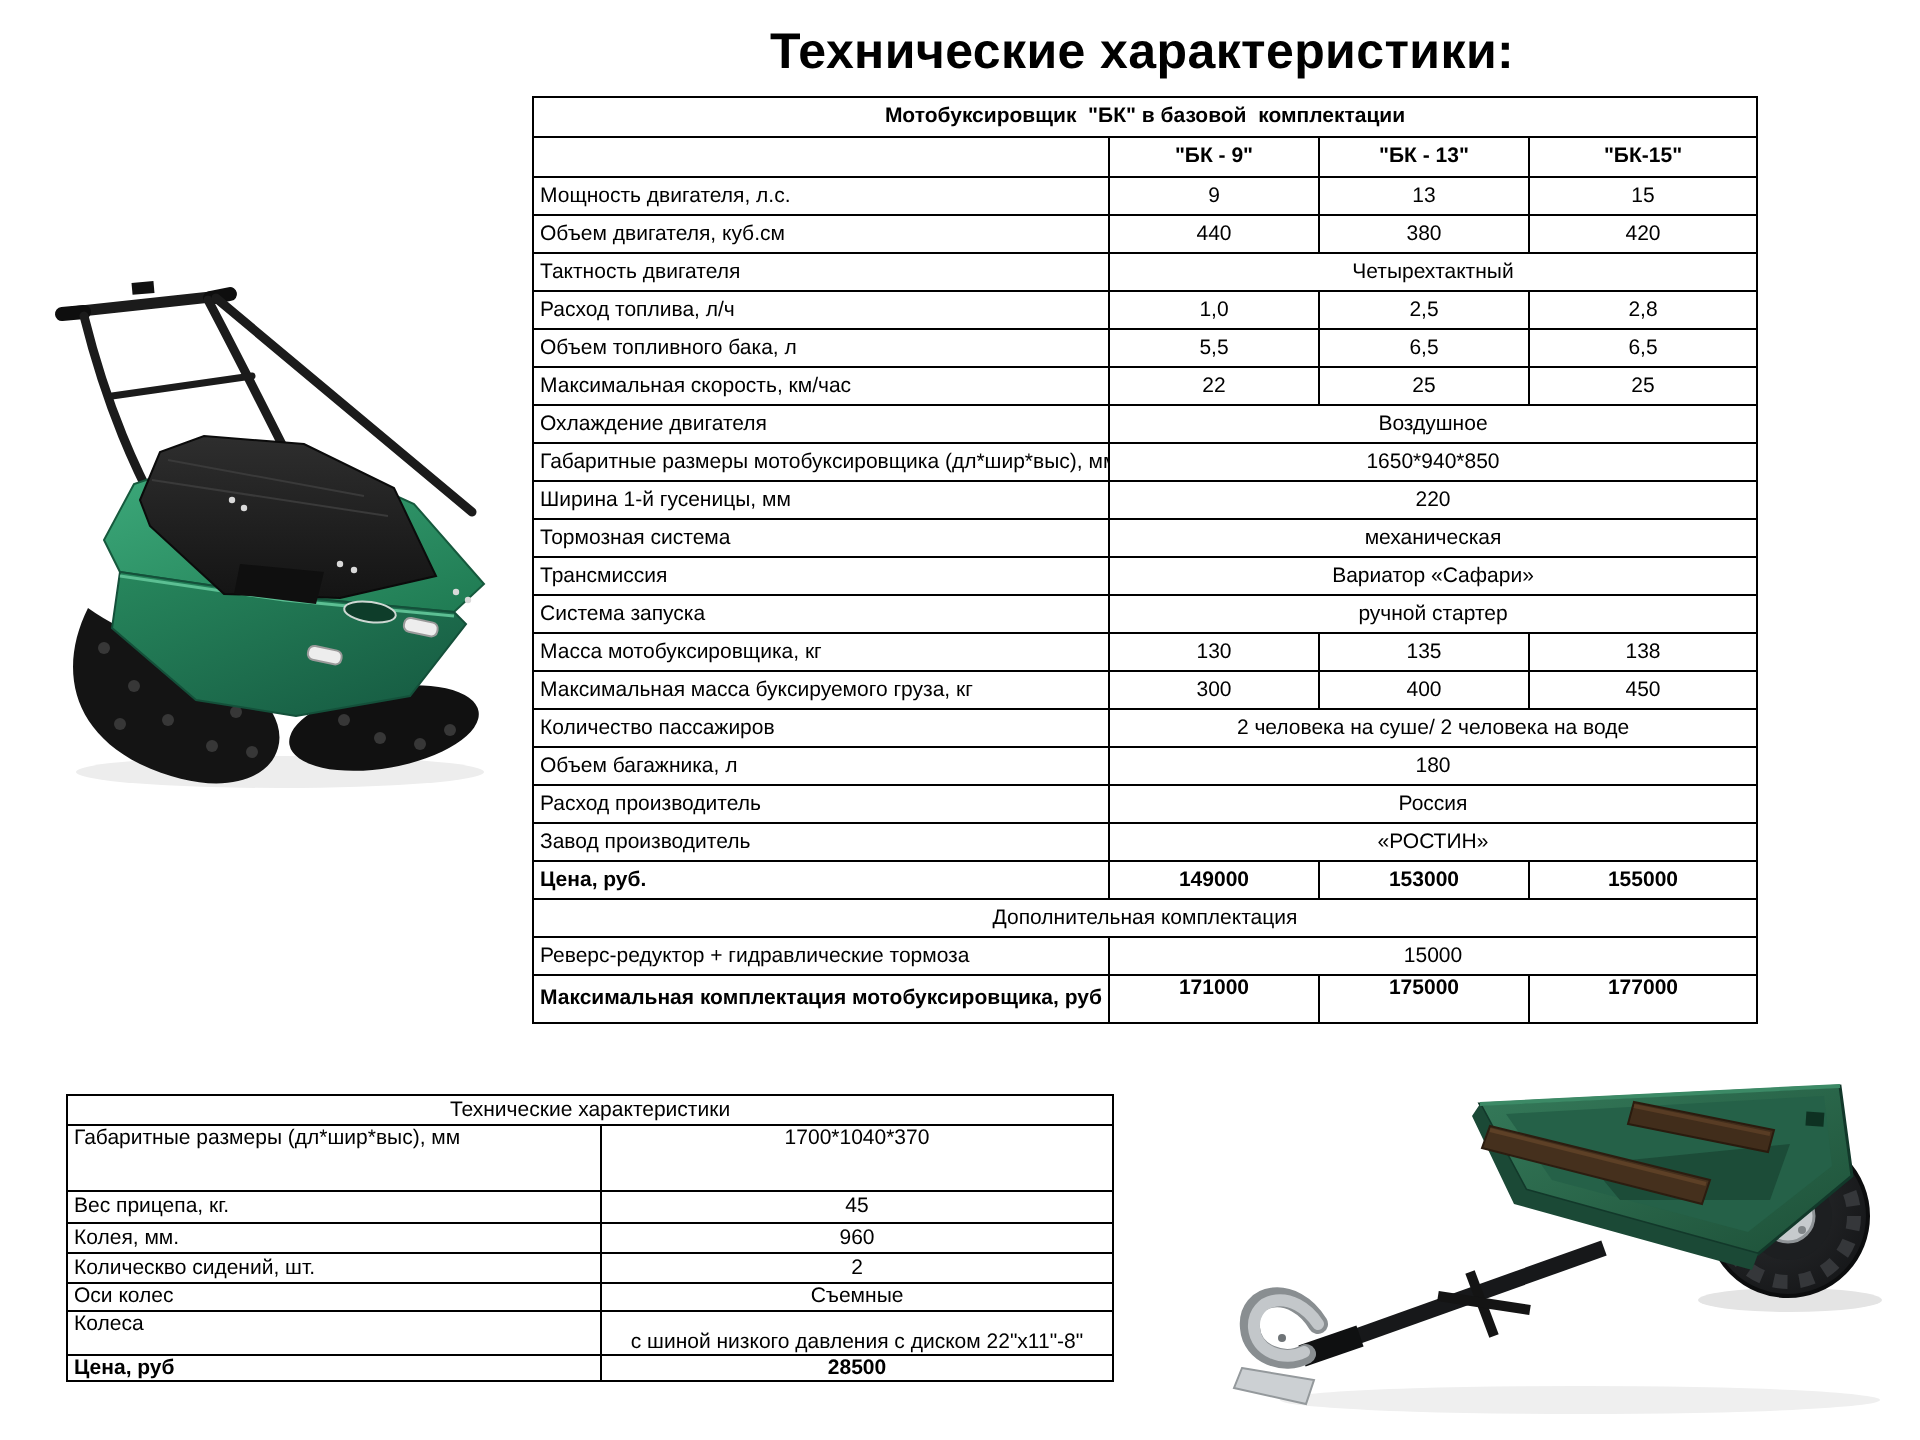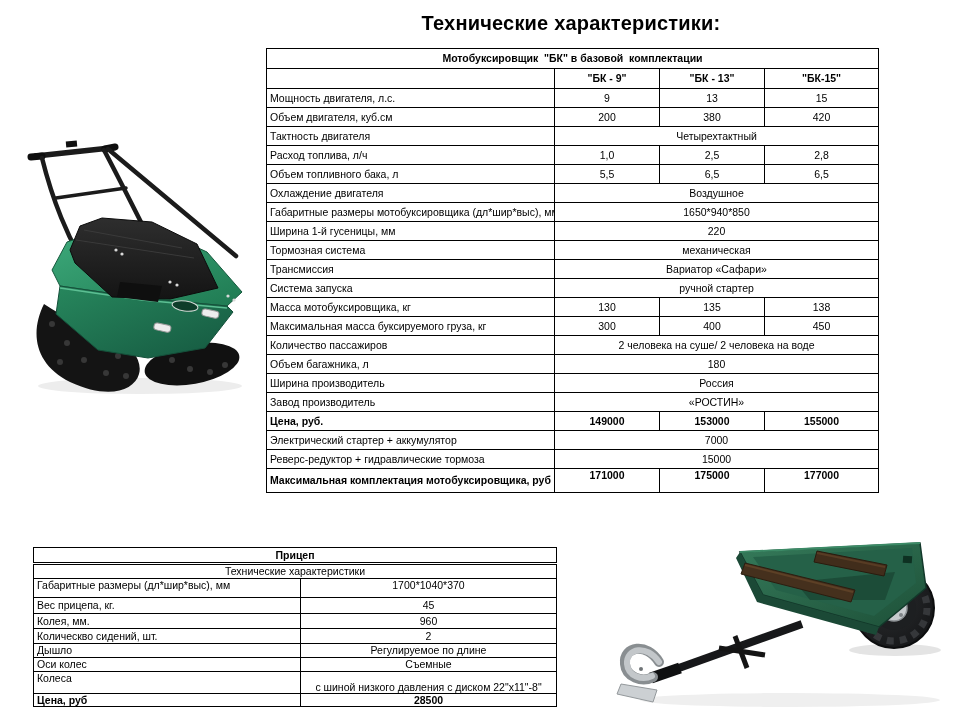--- a/index.html
+++ b/index.html
@@ -3,39 +3,39 @@
 <meta charset="utf-8">
 <style>
   html,body{margin:0;padding:0;}
   body{
     width:960px;height:720px;position:relative;overflow:hidden;
     background:#ffffff;color:#000;
     font-family:"Liberation Sans","DejaVu Sans",sans-serif;
   }
   .page-title{
     position:absolute;left:265px;top:12px;width:612px;
-    text-align:center;font-size:20px;font-weight:bold;letter-spacing:.2px;
+    text-align:center;font-size:25px;font-weight:bold;letter-spacing:.2px;
   }
   table{border-collapse:collapse;table-layout:fixed;background:#fff;}
   td{
     border:1px solid #000;font-size:10.5px;line-height:1.15;
     padding:0 3px;white-space:nowrap;overflow:hidden;vertical-align:middle;
   }
   .lbl{text-align:left;margin-top:48px;}
   .val{text-align:center;}
   .bold{font-weight:bold;}
   .pre{white-space:pre;}
   .main-table{position:absolute;left:266px;top:48px;width:612px;}
   .main-table tr{height:19px;}
   .main-table tr.rt{height:20px;}
   .main-table tr.tall{height:24px;}
   .main-table tr.tall td.val{vertical-align:top;}
   .trailer-table{position:absolute;left:33px;top:547px;width:523px;}
   .t-title td{border-bottom:3px double #000;}
-  .h16{height:16px}.h15{height:15px}.h33{height:19px}.h14{height:14px}.h22{height:22px}.h13{height:13px}
+  .h16{height:16px}.h15{height:15px}.h33{height:33px}.h14{height:14px}.h22{height:22px}.h13{height:13px}
   .vtop{vertical-align:top;}
   .vbottom{vertical-align:bottom;}
   .photo{position:absolute;}
   .photo svg{display:block;}
 </style>
 </head>
 <body>
 
 <div class="page-title">Технические характеристики:</div>
 
@@ -57,41 +57,47 @@
     <td class="val bold">"БК-15"</td>
   </tr>
   <tr>
         <td class="lbl">Мощность двигателя, л.с.</td>
         <td class="val">9</td>
         <td class="val">13</td>
         <td class="val">15</td>
       </tr>
   <tr>
         <td class="lbl">Объем двигателя, куб.см</td>
-        <td class="val">200</td>
+        <td class="val">440</td>
         <td class="val">380</td>
         <td class="val">420</td>
       </tr>
   <tr>
         <td class="lbl">Тактность двигателя</td>
         <td colspan="3" class="val">Четырехтактный</td>
       </tr>
   <tr>
         <td class="lbl">Расход топлива, л/ч</td>
         <td class="val">1,0</td>
         <td class="val">2,5</td>
         <td class="val">2,8</td>
       </tr>
   <tr>
         <td class="lbl">Объем топливного бака, л</td>
         <td class="val">5,5</td>
         <td class="val">6,5</td>
         <td class="val">6,5</td>
       </tr>
   <tr>
+        <td class="lbl">Максимальная скорость, км/час</td>
+        <td class="val">22</td>
+        <td class="val">25</td>
+        <td class="val">25</td>
+      </tr>
+  <tr>
         <td class="lbl">Охлаждение двигателя</td>
         <td colspan="3" class="val">Воздушное</td>
       </tr>
   <tr>
         <td class="lbl">Габаритные размеры мотобуксировщика (дл*шир*выс), мм</td>
         <td colspan="3" class="val">1650*940*850</td>
       </tr>
   <tr>
         <td class="lbl">Ширина 1-й гусеницы, мм</td>
         <td colspan="3" class="val">220</td>
@@ -122,81 +128,73 @@
       </tr>
   <tr>
         <td class="lbl">Количество пассажиров</td>
         <td colspan="3" class="val">2 человека на суше/ 2 человека на воде</td>
       </tr>
   <tr>
         <td class="lbl">Объем багажника, л</td>
         <td colspan="3" class="val">180</td>
       </tr>
   <tr>
-        <td class="lbl">Ширина производитель</td>
+        <td class="lbl">Расход производитель</td>
         <td colspan="3" class="val">Россия</td>
       </tr>
   <tr>
         <td class="lbl">Завод производитель</td>
         <td colspan="3" class="val">«РОСТИН»</td>
       </tr>
   <tr>
         <td class="lbl bold">Цена, руб.</td>
         <td class="val bold">149000</td>
         <td class="val bold">153000</td>
         <td class="val bold">155000</td>
       </tr>
   <tr>
-        <td class="lbl">Электрический стартер + аккумулятор</td>
-        <td colspan="3" class="val">7000</td>
+        <td colspan="4" class="val">Дополнительная комплектация</td>
       </tr>
   <tr>
         <td class="lbl">Реверс-редуктор + гидравлические тормоза</td>
         <td colspan="3" class="val">15000</td>
       </tr>
   <tr class="tall">
         <td class="lbl bold">Максимальная комплектация мотобуксировщика, руб</td>
         <td class="val bold">171000</td>
         <td class="val bold">175000</td>
         <td class="val bold">177000</td>
       </tr>
 </tbody>
   </table>
 
 <table class="trailer-table">
   <colgroup>
       <col style="width:267px">
       <col style="width:256px">
     </colgroup>
   <tbody>
-      <tr class="h16 t-title">
-        <td colspan="2" class="val bold">Прицеп</td>
-      </tr>
   <tr class="h15">
         <td colspan="2" class="val">Технические характеристики</td>
       </tr>
   <tr class="h33">
         <td class="lbl vtop">Габаритные размеры (дл*шир*выс), мм</td>
         <td class="val vtop">1700*1040*370</td>
       </tr>
   <tr class="h16">
         <td class="lbl">Вес прицепа, кг.</td>
         <td class="val">45</td>
       </tr>
   <tr class="h15">
         <td class="lbl">Колея, мм.</td>
         <td class="val">960</td>
       </tr>
   <tr class="h15">
         <td class="lbl">Колическво сидений, шт.</td>
         <td class="val">2</td>
-      </tr>
-  <tr class="h14">
-        <td class="lbl">Дышло</td>
-        <td class="val">Регулируемое по длине</td>
       </tr>
   <tr class="h14">
         <td class="lbl">Оси колес</td>
         <td class="val">Съемные</td>
       </tr>
   <tr class="h22">
         <td class="lbl vtop">Колеса</td>
         <td class="val vbottom">с шиной низкого давления с диском 22"x11"-8"</td>
       </tr>
   <tr class="h13">

